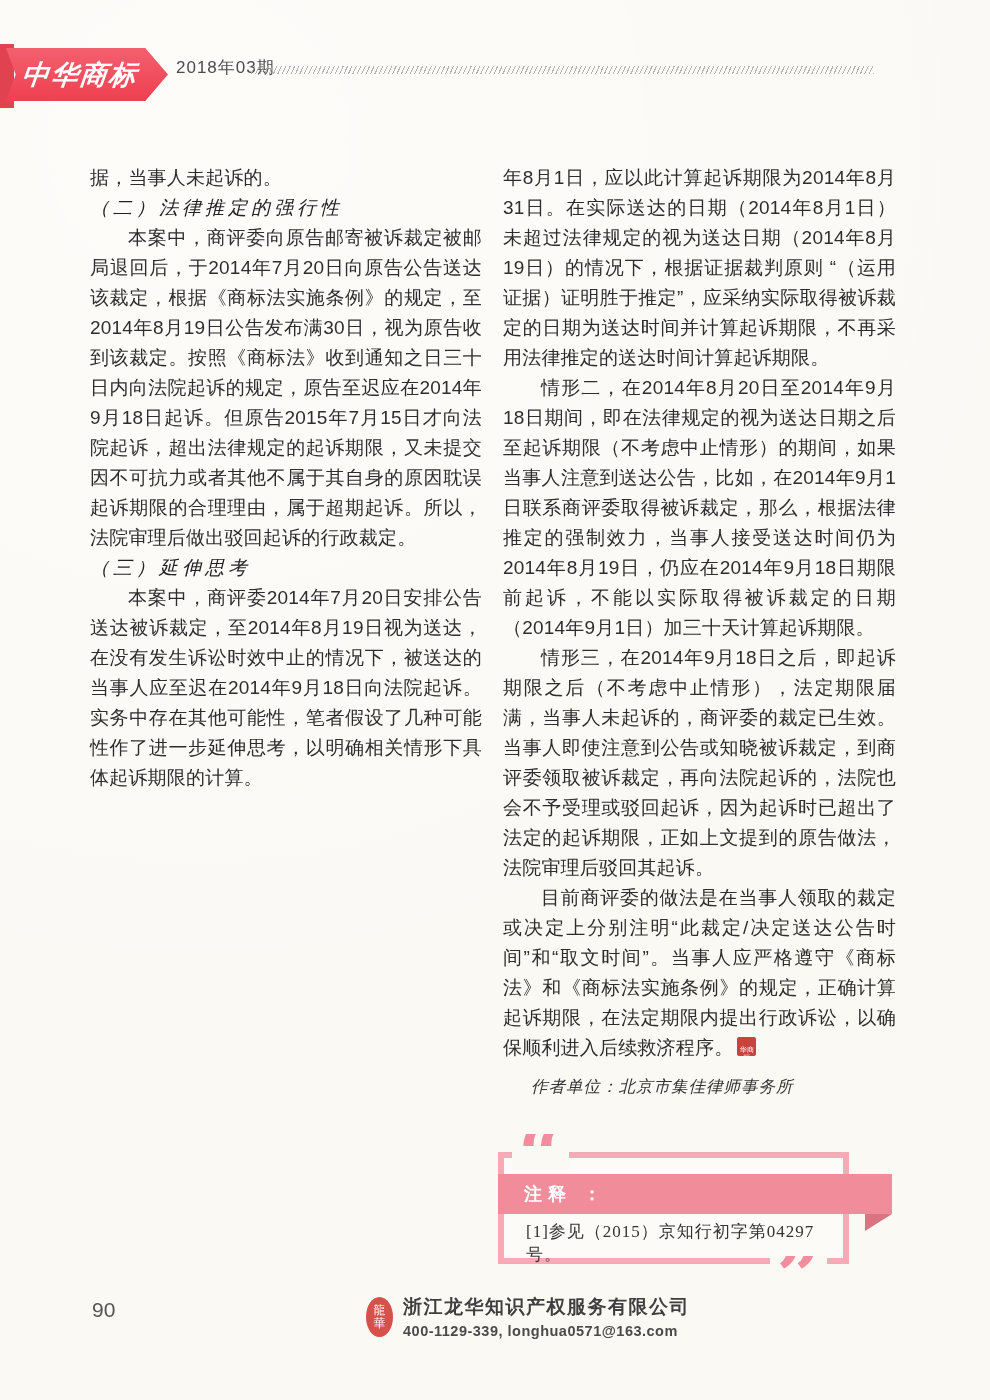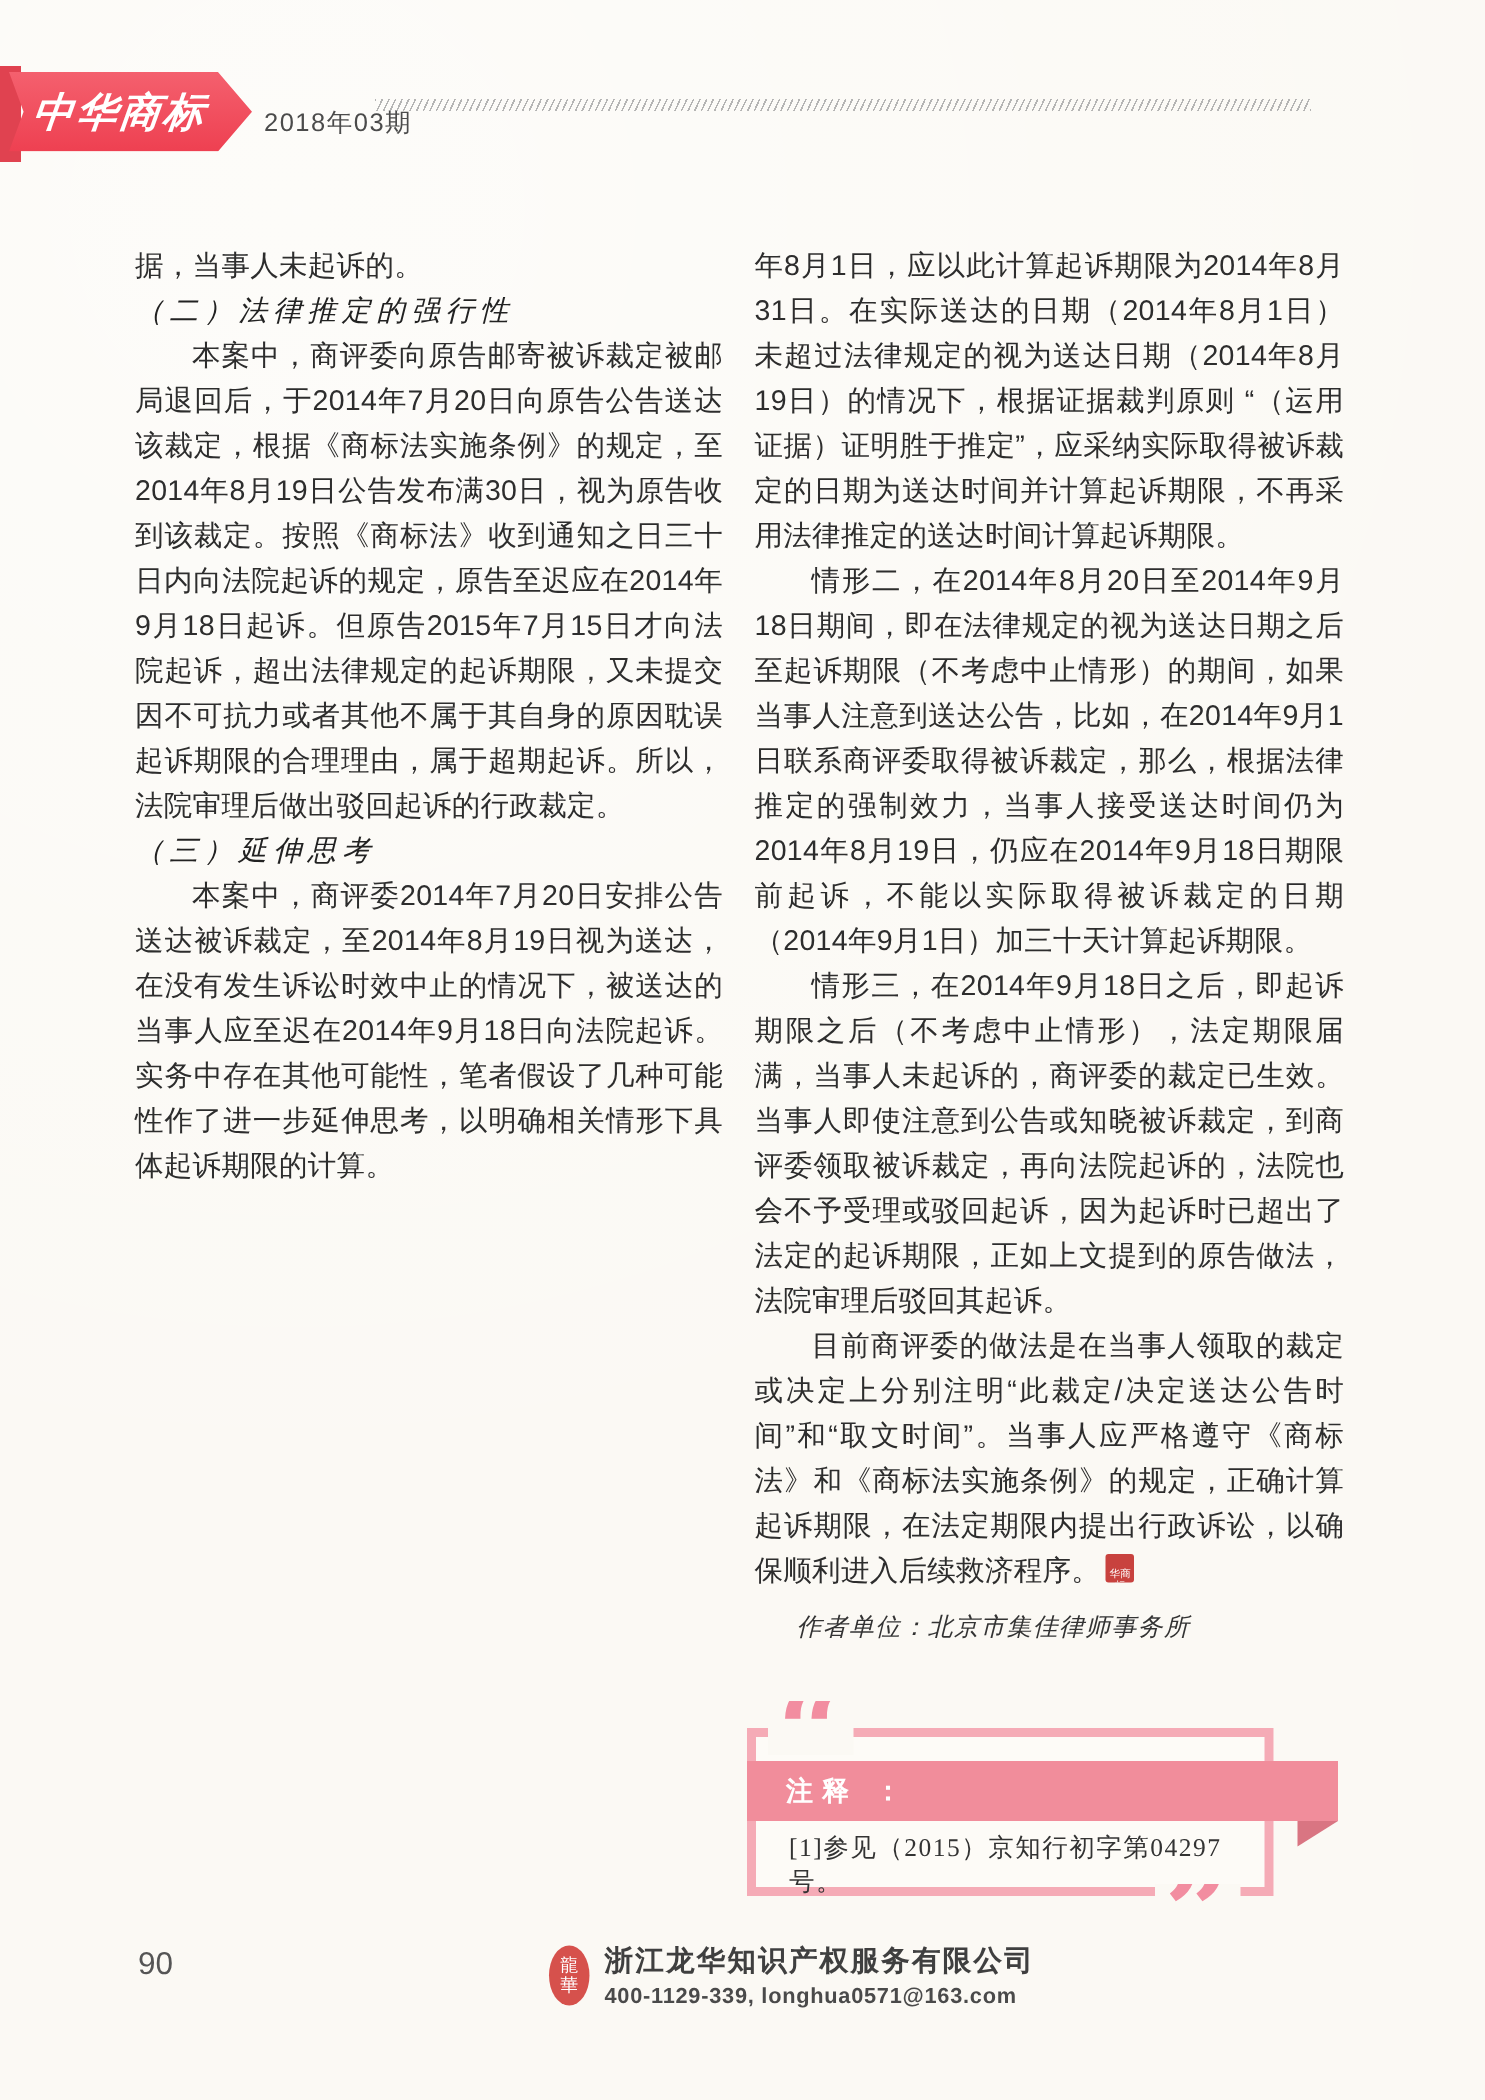--- a/index.html
+++ b/index.html
@@ -20,38 +20,38 @@
     position:absolute;left:6px;top:48px;width:162px;height:53px;
     background:linear-gradient(180deg,#f4606e 0%,#ee4051 100%);
     clip-path:polygon(0 0,86% 0,100% 50%,86% 100%,0 100%,6% 50%);
     display:flex;align-items:center;justify-content:center;
   }
   .brand-text{
     font-family:"Liberation Serif",serif;font-style:italic;font-weight:bold;
     color:#fff;font-size:27px;letter-spacing:2px;padding-right:14px;
     transform:skewX(-6deg);
   }
-  .issue-label{position:absolute;left:176px;top:70px;font-size:17px;color:#4b4b4b;letter-spacing:1px;}
+  .issue-label{position:absolute;left:176px;top:56px;font-size:17px;color:#4b4b4b;letter-spacing:1px;}
   .header-rule{
     position:absolute;left:250px;top:66px;width:624px;height:8px;
     background:repeating-linear-gradient(115deg,#a8a8a8 0 1px,transparent 1px 4px);
     opacity:.85;
   }
   
   .col{position:absolute;top:163px;font-size:19px;line-height:30px;text-align:justify;letter-spacing:.2px;}
   .col-left{left:90px;width:392px;}
   .col-right{left:503px;width:393px;}
   .para{margin:0;text-indent:2em;}
   .para.cont{text-indent:0;}
   .sec-heading{
     font-family:"Liberation Serif",serif;font-style:italic;
     font-size:19px;letter-spacing:4px;color:#222;margin:0;text-indent:0;
   }
   .author-line{
-    font-family:Liberation Mono, monospace;font-style:italic;
+    font-family:Liberation Sans, sans-serif;font-style:italic;
     font-size:16.5px;color:#333;margin-top:8px;padding-left:28px;letter-spacing:1px;
   }
   .end-seal{
     display:inline-block;vertical-align:-2px;margin-left:4px;
     width:19px;height:19px;background:#c8423e;border-radius:2px;
     color:#fff;font-size:7px;line-height:8px;text-align:center;
     font-family:"Liberation Serif",serif;overflow:hidden;padding-top:1px;box-sizing:border-box;
   }
   
   .notes-box{

